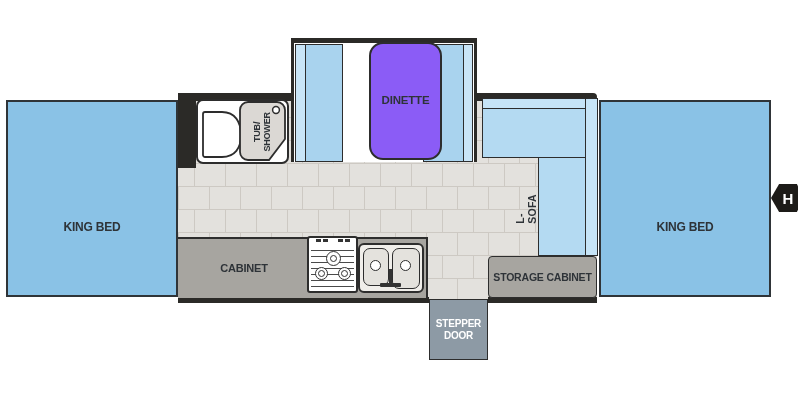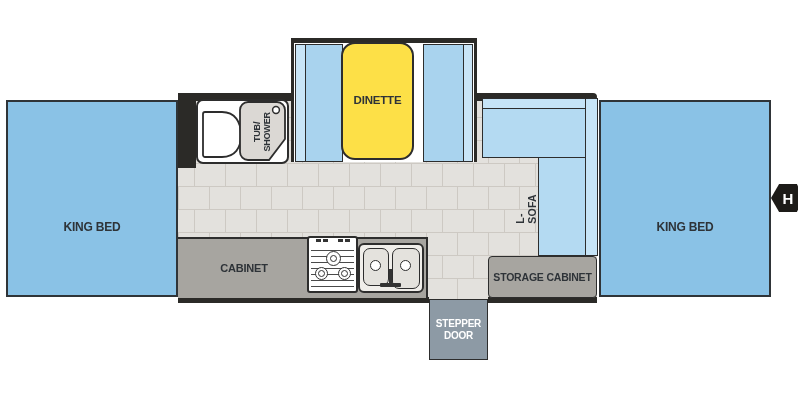--- a/index.html
+++ b/index.html
@@ -25,21 +25,21 @@
   
   .wall{background:var(--wall);}
   
   .bed{background:var(--bed);border:2px solid #2f3438;}
   .bed .lbl{width:100%;height:100%;font-size:12px;margin-top:29px;}
   
   .slideout{left:291px;top:38px;width:186px;height:124px;background:#fff;
     border-top:5px solid var(--wall);border-left:3px solid var(--wall);border-right:3px solid var(--wall);}
   .bench{background:var(--bench_seat);border:1.5px solid var(--outline);}
   .bench-strip{position:absolute;background:var(--bench_back);}
-  .dinette-table{left:341px;top:42px;width:73px;height:118px;background:#fde047;
+  .dinette-table{left:369px;top:42px;width:73px;height:118px;background:#8b5cf6;
     border:2px solid var(--outline);border-radius:14px;}
   .dinette-table .lbl{width:100%;height:100%;font-size:11.5px;}
   
   .tubshower-text{left:241px;top:104px;width:44px;height:56px;
     display:flex;align-items:center;justify-content:center;}
   .tubshower-text span{transform:rotate(-90deg);font-size:9px;font-weight:bold;
     color:var(--label);white-space:pre-line;text-align:center;line-height:1.1;letter-spacing:-0.2px;}
   
   .sofa{border:1px solid var(--outline);}
   .lsofa-text{left:514px;top:168px;width:24px;height:82px;

